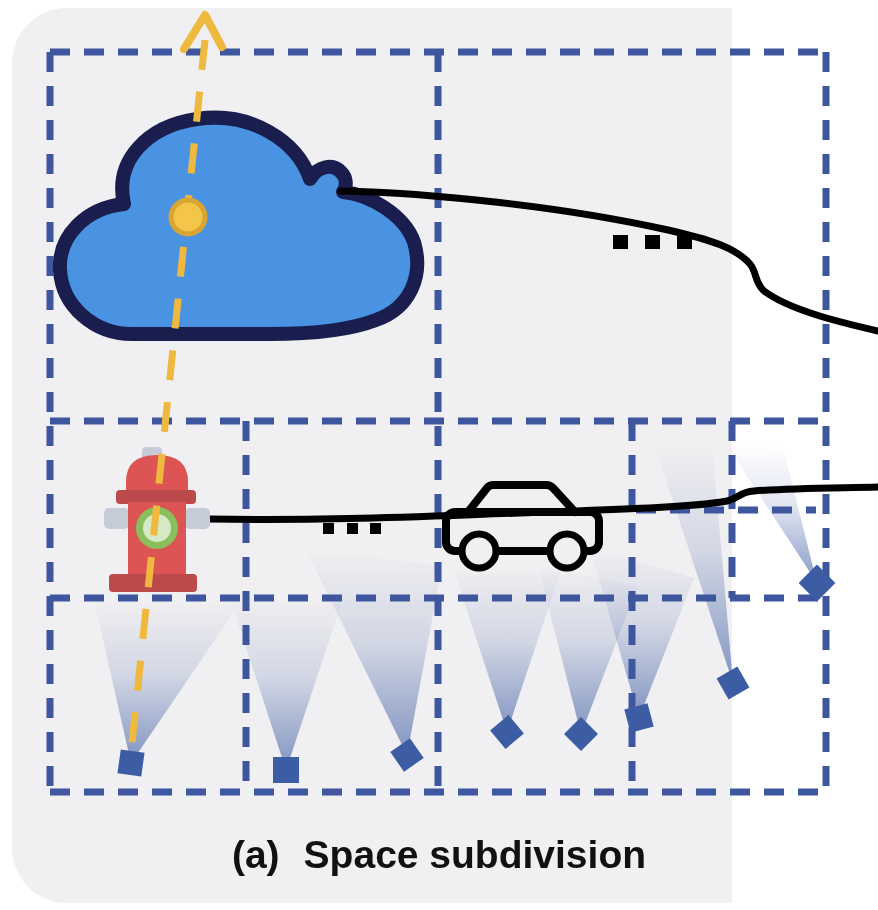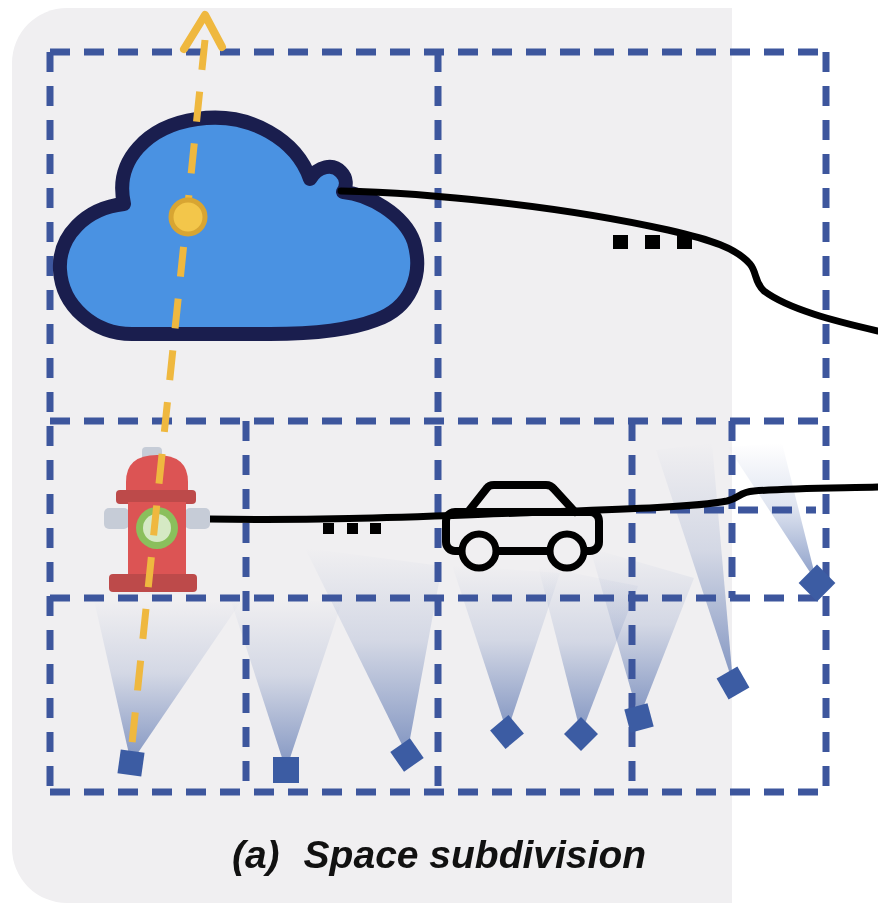--- a/index.html
+++ b/index.html
@@ -16,21 +16,21 @@
     --hydrant-red:#dc5454;
     --hydrant-dark-red:#bd4a4a;
     --hydrant-gray:#c6ccd7;
     --hydrant-green-ring:#8abf5c;
     --hydrant-green-center:#d5e9c4;
     --caption-color:#111111;
   }
   *{margin:0;padding:0;box-sizing:border-box;}
   html,body{width:878px;height:910px;background:var(--canvas-background);overflow:hidden;
     font-family:"Liberation Sans", sans-serif;}
-  .stage{position:relative;width:732px;height:910px;font-style:italic;}
+  .stage{position:relative;width:732px;height:910px;}
   .panel-card{position:absolute;left:12px;top:8px;right:0;bottom:7px;
     background:var(--panel-background);
     border-radius:55px 0 0 55px;}
   svg.diagram{position:absolute;left:0;top:0;width:878px;height:910px;}
 
   .grid-line{stroke:var(--grid-dash-blue);stroke-width:7;fill:none;stroke-dasharray:20 14;}
   .beam{fill:url(#beamGrad);}
   .camera-sq{fill:var(--camera-blue);}
   .ray{stroke:var(--ray-black);stroke-width:7;fill:none;stroke-linecap:round;}
   .dots{fill:var(--ray-black);}

